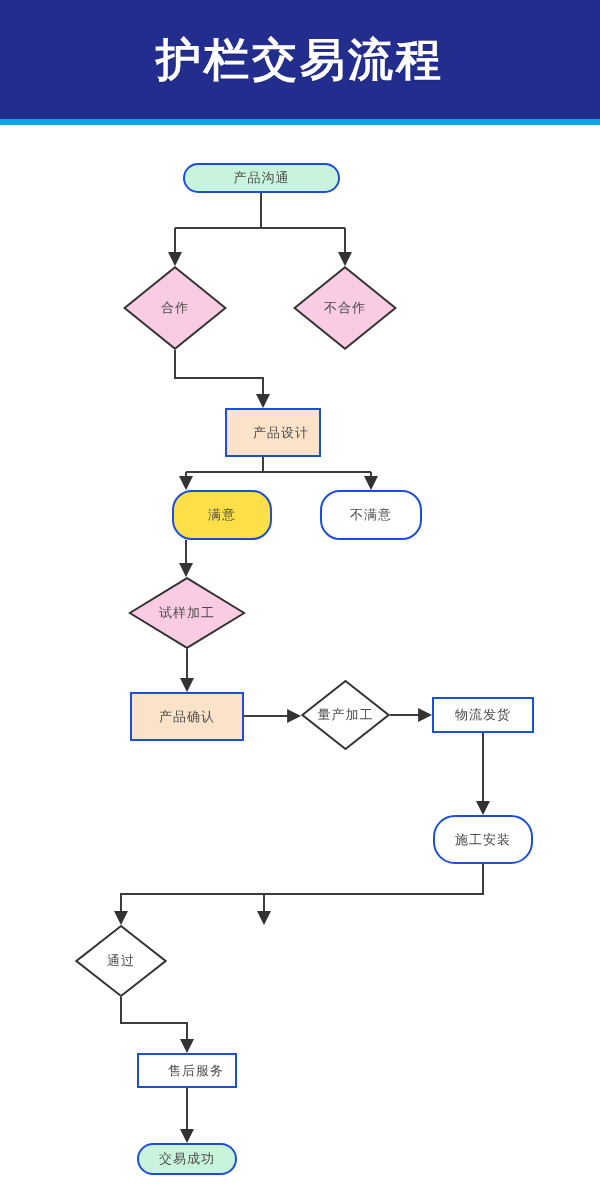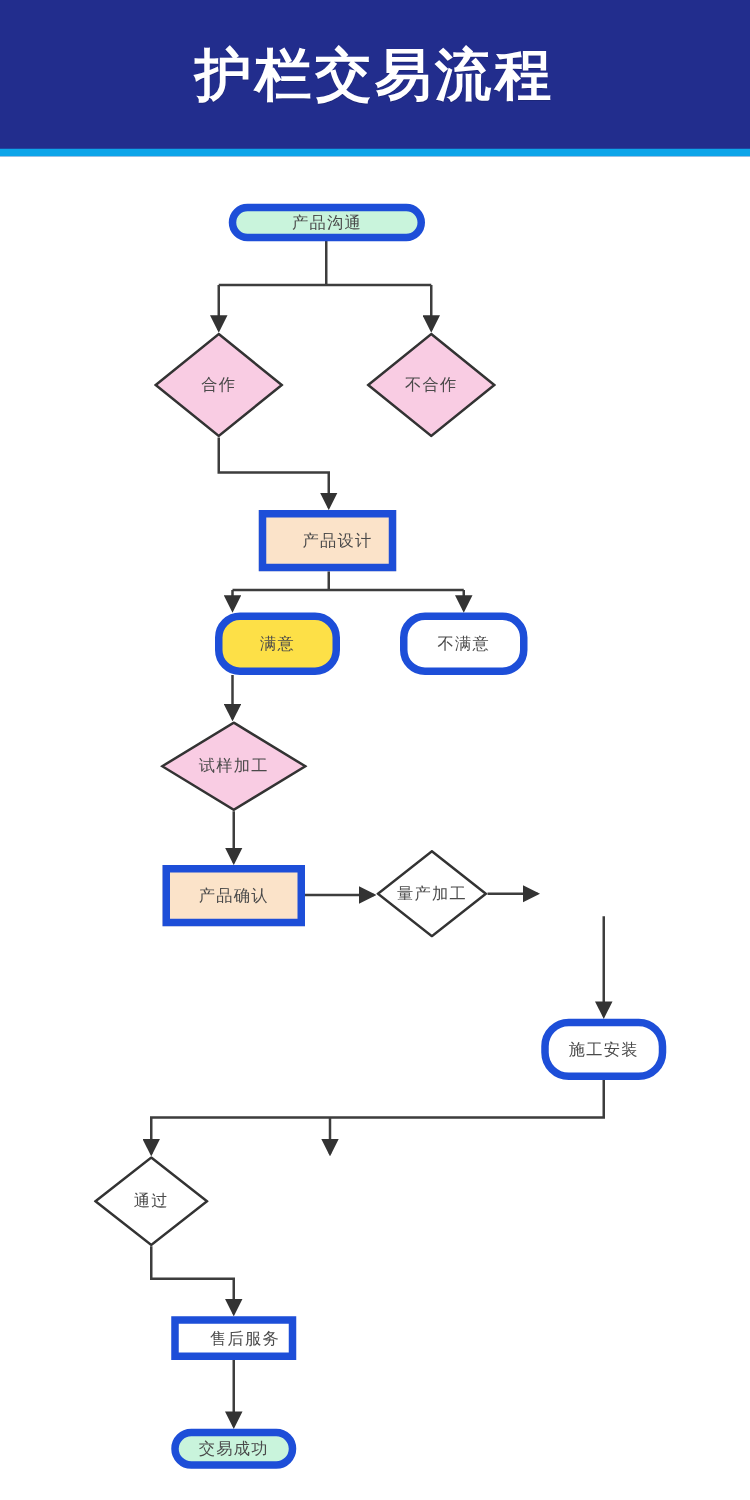--- a/index.html
+++ b/index.html
@@ -19,32 +19,32 @@
 
   
   svg.wires { position:absolute; left:0; top:0; width:600px; height:1200px; }
   .conn { stroke:#3d3d3d; stroke-width:2; fill:none; }
 
   
   .node {
     position:absolute; display:flex; align-items:center; justify-content:center;
     font-size:13px; letter-spacing:1px; color:#4a4a4a; text-align:center;
   }
-  .shape { border:6px solid #1d4ed8; background:#ffffff; }
+  .shape { border:2px solid #1d4ed8; background:#ffffff; }
   .pill  { border-radius:17px; }
   .round { border-radius:20px; }
   .diamond { background:transparent; }
   .diamond svg { position:absolute; left:0; top:0; width:100%; height:100%; }
   .diamond .lbl { position:relative; z-index:1;text-align:right; }
 
   
   #n-product-communication { left:183px; top:163px; width:157px; height:30px; }
   #n-cooperate             { left:123px; top:266px; width:104px; height:84px; }
   #n-not-cooperate         { left:293px; top:266px; width:104px; height:84px; }
-  #n-product-design        { left:207px; top:408px; width:110px; height:49px;padding-left:16px; }
+  #n-product-design        { left:225px; top:408px; width:96px; height:49px;padding-left:16px; }
   #n-satisfied             { left:136px; top:490px; width:100px; height:50px; }
   #n-not-satisfied         { left:320px; top:490px; width:102px; height:50px; }
   #n-sample-processing     { left:128px; top:577px; width:118px; height:72px; }
   #n-product-confirmation  { left:130px; top:692px; width:114px; height:49px; }
   #n-mass-production       { left:301px; top:680px; width:89px;  height:70px; }
   #n-logistics-shipping    { left:432px; top:697px; width:102px; height:36px; }
   #n-construction-install  { left:433px; top:815px; width:100px; height:49px; border-radius:22px; }
   #n-pass                  { left:75px;  top:925px; width:92px;  height:72px; }
   #n-not-pass              { left:219px; top:925px; width:93px;  height:72px; }
   #n-after-sales           { left:137px; top:1053px; width:100px; height:35px; }
@@ -126,20 +126,23 @@
     <span class="lbl">产品确认</span>
   </div>
 
   <div class="node diamond" id="n-mass-production">
     <svg viewBox="0 0 100 100" preserveAspectRatio="none">
       <polygon points="50,1.5 98.5,50 50,98.5 1.5,50" stroke="#333333" stroke-width="2" vector-effect="non-scaling-stroke" fill="#ffffff"></polygon>
     </svg>
     <span class="lbl">量产加工</span>
   </div>
 
+  <div class="node shape" id="n-logistics-shipping" style="background-color: rgb(255, 255, 255);">
+    <span class="lbl">物流发货</span>
+  </div>
 
   <div class="node shape" id="n-construction-install" style="background-color: rgb(255, 255, 255);">
     <span class="lbl">施工安装</span>
   </div>
 
   <div class="node diamond" id="n-pass">
     <svg viewBox="0 0 100 100" preserveAspectRatio="none">
       <polygon points="50,1.5 98.5,50 50,98.5 1.5,50" stroke="#333333" stroke-width="2" vector-effect="non-scaling-stroke" fill="#ffffff"></polygon>
     </svg>
     <span class="lbl">通过</span>

